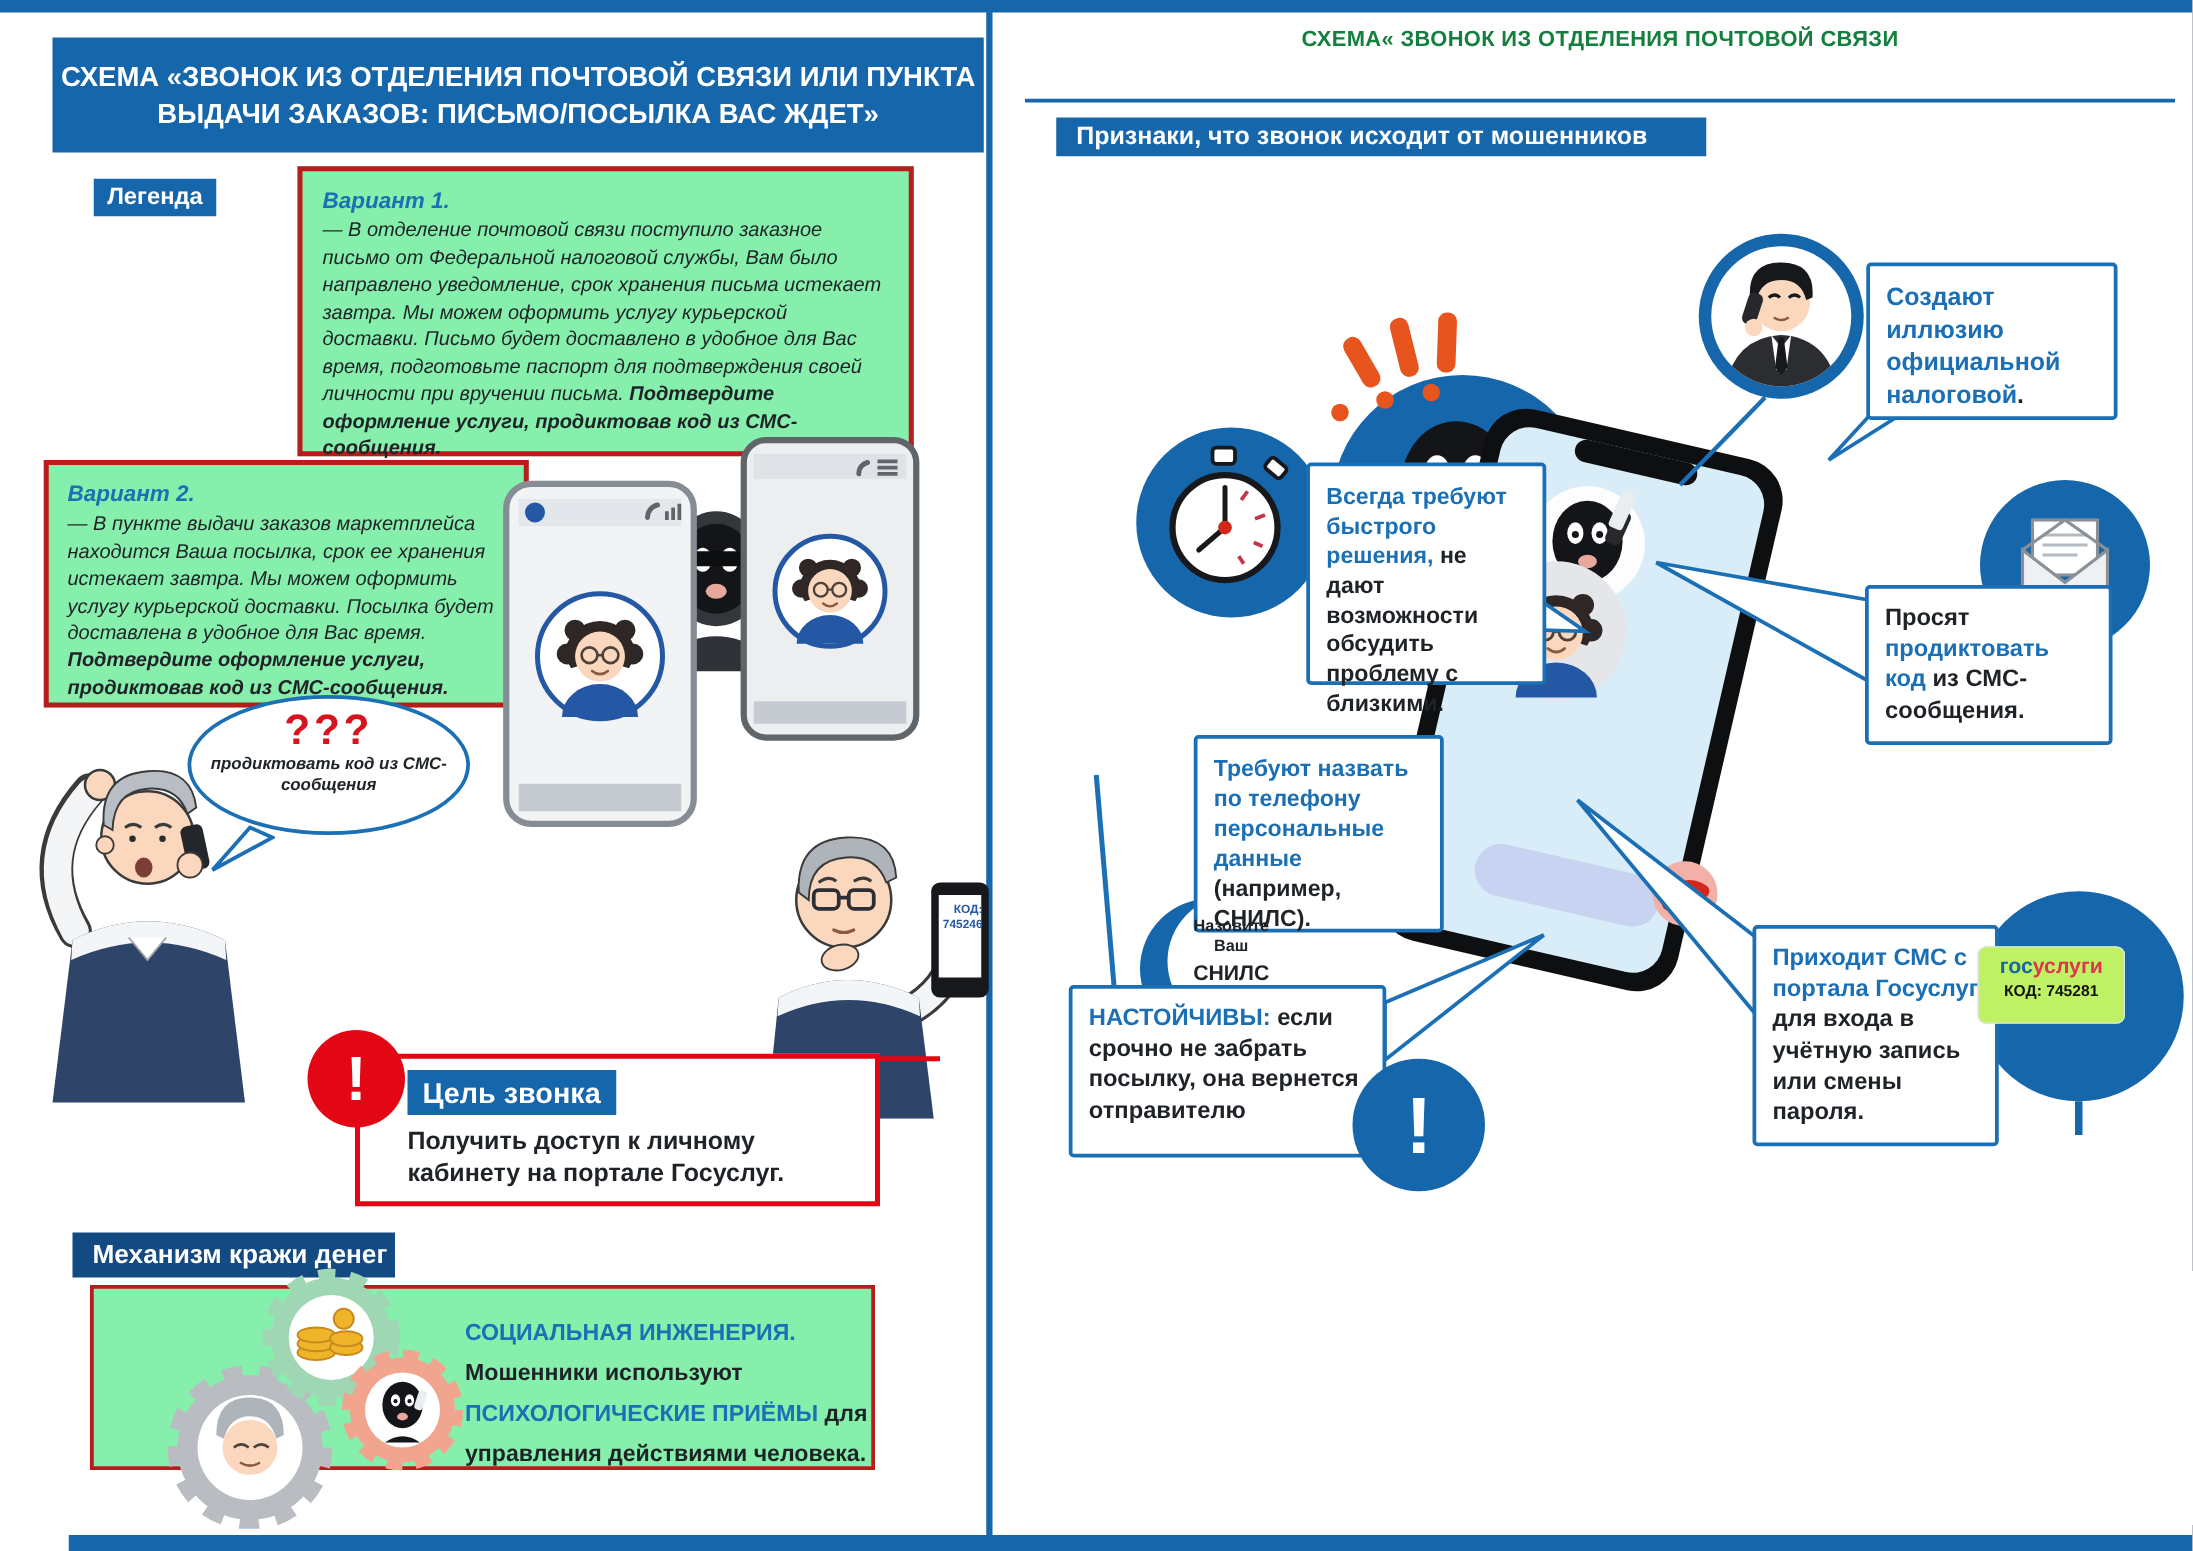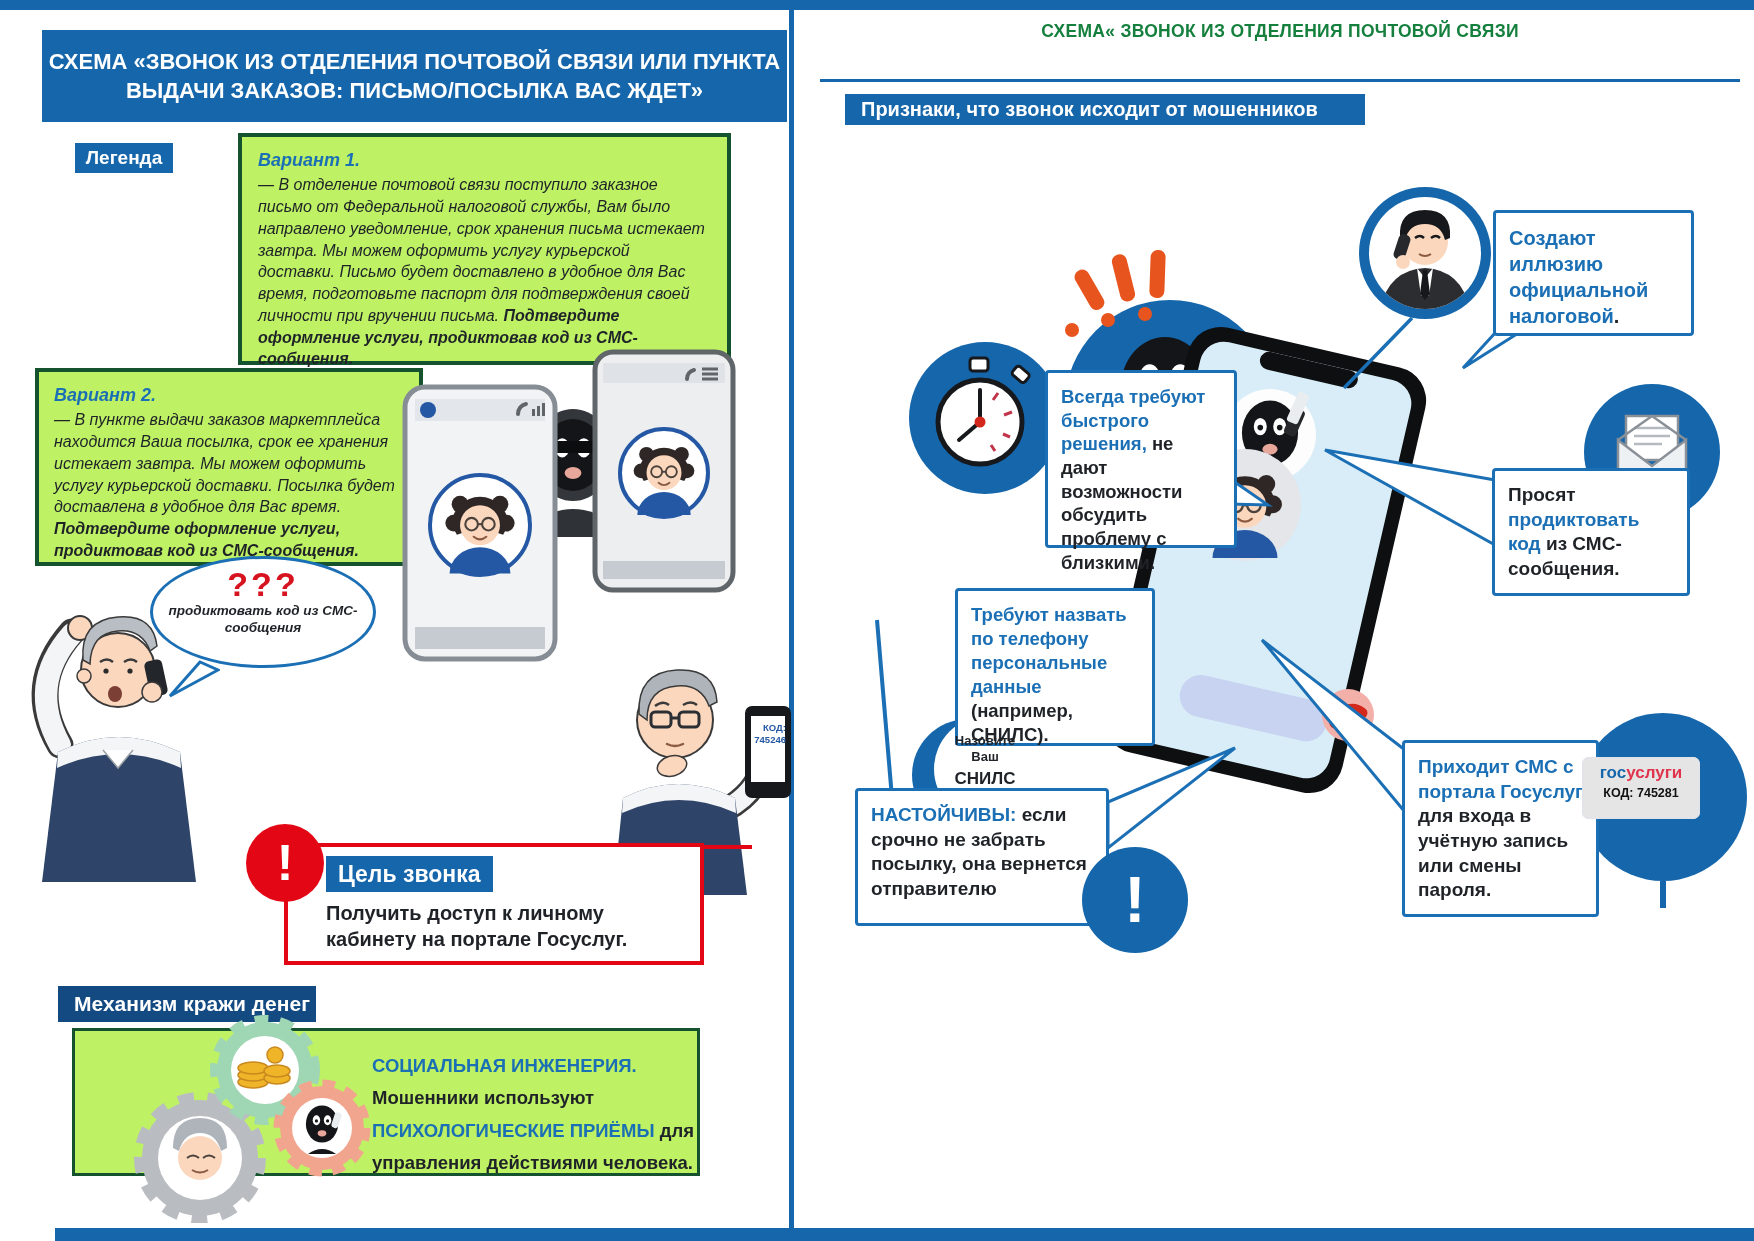--- a/index.html
+++ b/index.html
@@ -5,21 +5,21 @@
   *{margin:0;padding:0;box-sizing:border-box}
   html,body{background:#8e949b}
   .canvas{position:relative;width:1754px;height:1241px;margin:0 auto;background:#fff;
           font-family:"Liberation Sans",sans-serif;overflow:hidden;color:#1f2328}
   .abs{position:absolute}
   .bluebar{background:#1566ab;color:#fff;font-weight:700;display:flex;align-items:center;justify-content:center}
   .leftbar{justify-content:flex-start;padding-left:16px}
   .blue{color:#1b6fb5}
   .red{color:#d6131f}
   .blk{color:#1f2328}
-  .obox{background:#bef264;border:4px solid #14532d}
+  .obox{background:#86efac;border:4px solid #b91c1c}
   .callout{background:#fff;border:3.5px solid #1b6fb5;border-radius:4px;font-weight:700;line-height:1.3;padding:12px 13px}
   .it{font-style:italic}
   #top-strip{left:0;top:0;width:1754px;height:10px;background:#1566ab}
   #bottom-strip{left:55px;top:1228px;width:1699px;height:13px;background:#1566ab}
   #divider{left:789px;top:0;width:5px;height:1241px;background:#1566ab}
 
   
   #left-title{left:42px;top:30px;width:745px;height:92px;font-size:22px;line-height:1.32;text-align:center}
   #legend{left:75px;top:143px;width:98px;height:30px;font-size:19px}
   #v1{left:238px;top:133px;width:493px;height:232px;padding:11px 16px;font-size:16px;line-height:1.36}
@@ -51,21 +51,21 @@
   #c-fast{left:1045px;top:370px;width:192px;height:178px;font-size:18.5px;line-height:1.28}
   #c-code{left:1492px;top:468px;width:198px;height:128px;font-size:19px}
   #c-personal{left:955px;top:588px;width:200px;height:158px;font-size:18.5px}
   #c-sms{left:1402px;top:740px;width:197px;height:177px;font-size:19px}
   #c-persistent{left:855px;top:788px;width:254px;height:138px;font-size:19px}
   #snils-text{left:933px;top:733px;width:104px;text-align:center;font-weight:700;line-height:1.25;color:#1f2328}
   #snils-text .s1{font-size:13px}
   #snils-text .s3{font-size:17px;margin-top:2px}
   #excl-blue{left:1082px;top:847px;width:106px;height:106px;border-radius:50%;background:#1566ab;color:#fff;
              display:flex;align-items:center;justify-content:center;font-size:64px;font-weight:800}
-  #gos-box{left:1582px;top:757px;width:118px;height:62px;background:#e5e5e5;border-radius:7px;
+  #gos-box{left:1582px;top:757px;width:118px;height:62px;background:#bef264;border-radius:7px;
            text-align:center;padding-top:7px;box-shadow:0 0 0 1px #dfe3e8 inset}
   #gos-box .logo{font-size:17px;font-weight:800;line-height:1.1}
   #gos-box .code{font-size:12.5px;font-weight:700;color:#111;margin-top:3px}
   .gos-blue{color:#1566ab}.gos-red{color:#e0334c}
 </style>
 </head>
 <body>
 
 <div class="canvas">
 

